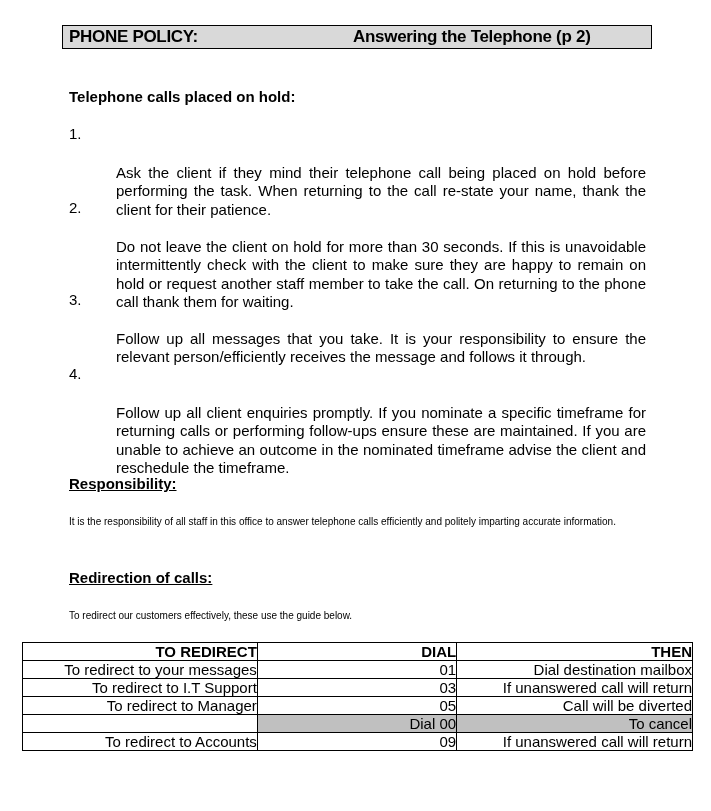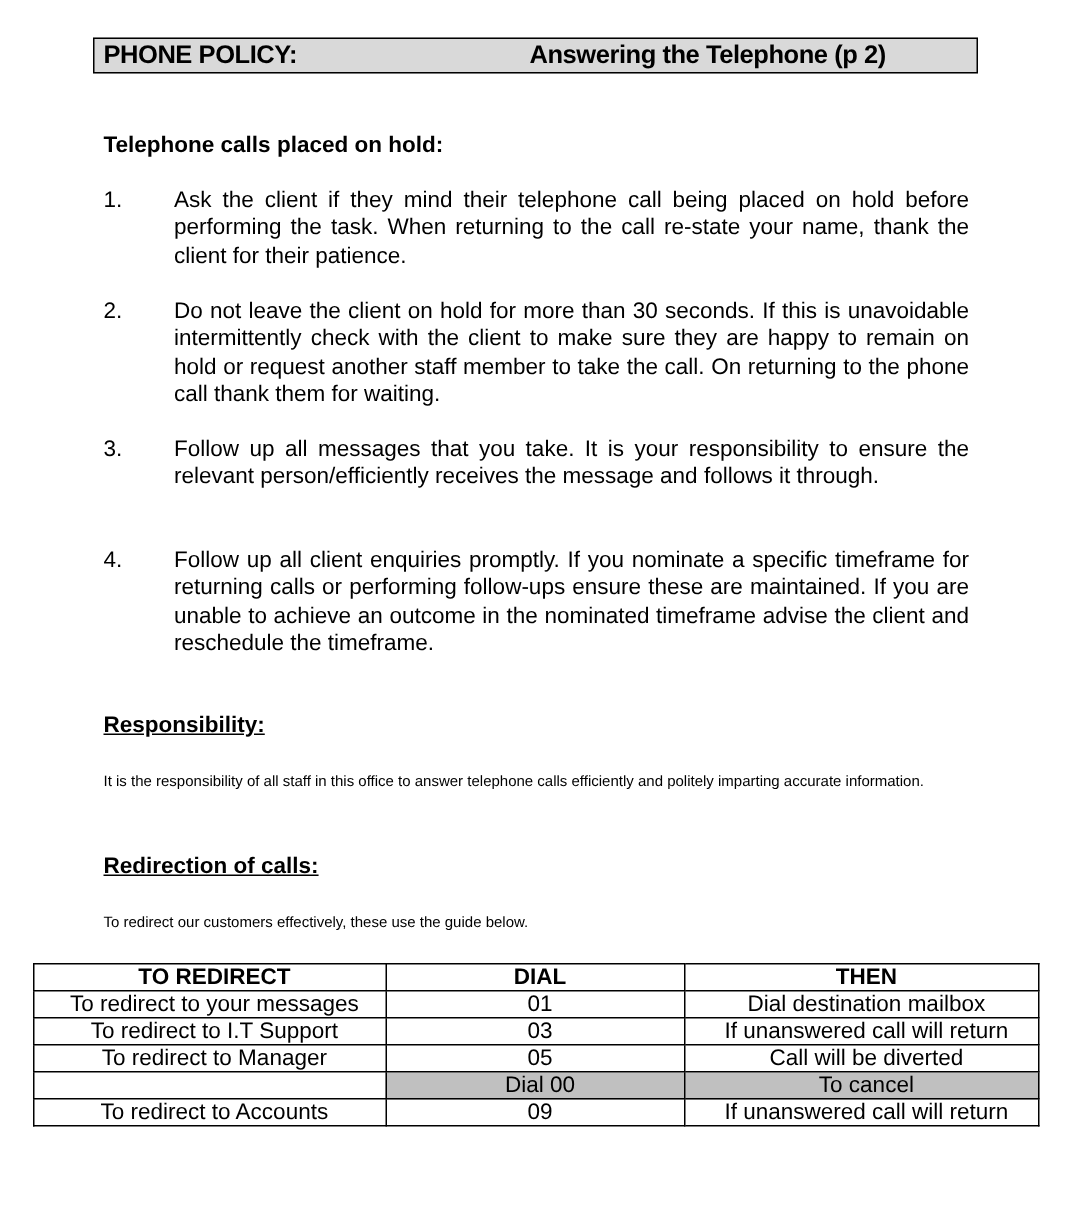--- a/index.html
+++ b/index.html
@@ -15,31 +15,31 @@
   .title-left { position:absolute; left:6px; top:0; letter-spacing:-0.3px; }
   .title-right { position:absolute; left:290px; top:0; letter-spacing:-0.3px; }
 
   .heading {
     position:absolute; left:69px; font-weight:bold; font-size:15px; line-height:18px;
   }
   .heading.u { text-decoration:underline; }
 
   .item { position:absolute; left:69px; width:577px; font-size:15px; line-height:18.4px; }
   .item .num { position:absolute; left:0; top:0; }
-  .item .txt { position:absolute; left:47px; width:530px; text-align:justify; }
+  .item .txt { position:absolute; left:47px; width:530px; text-align:justify;margin-top:39px; }
 
   .para { position:absolute; left:69px; width:580px; font-size:10px; line-height:18.5px; }
 
   table.redirect {
     position:absolute; left:22px; top:642px; width:671px;
     border-collapse:collapse; font-size:15px;
   }
   table.redirect td, table.redirect th {
     border:1px solid #000; height:17px; line-height:17px; padding:0 0 0 6px;
-    text-align:center; white-space:nowrap; vertical-align:middle;
+    text-align:right; white-space:nowrap; vertical-align:middle;
   }
   table.redirect th { font-weight:bold; }
   table.redirect col.c1 { width:235px; }
   table.redirect col.c2 { width:200px; }
   table.redirect col.c3 { width:236px; }
   tr.shaded td.sh { background:#c0c0c0;margin-left:23px; }
 </style>
 </head>
 <body>
 

